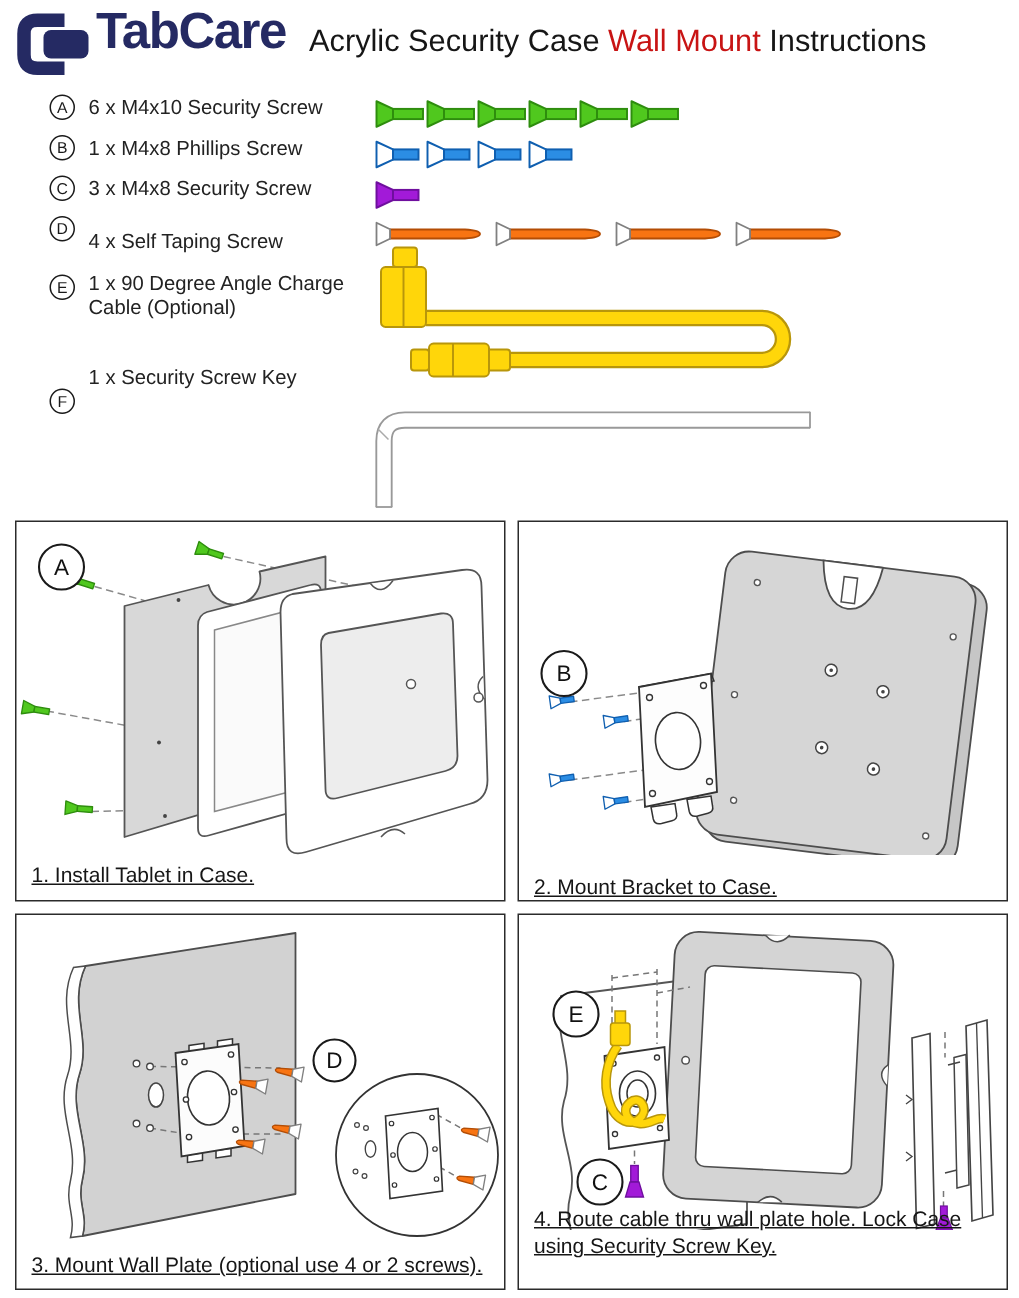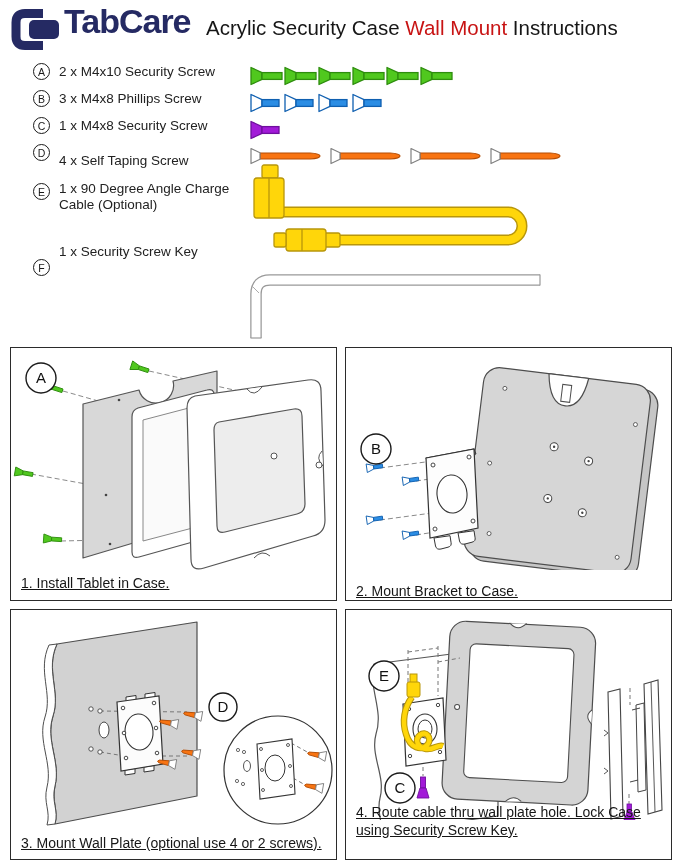--- a/index.html
+++ b/index.html
@@ -34,21 +34,21 @@
     <rect x="19" y="14" width="30" height="19" rx="5" fill="#252a63"></rect>
   </svg>
   <div class="logo-text">TabCare</div>
   <div class="title"><span>Acrylic Security Case </span><span class="hl">Wall Mount</span><span> Instructions</span></div>
 </div>
 
 <div>
   <span class="badge" style="left:33px;top:63px">
       <span>A</span>
     </span>
-  <span class="plabel" style="left:59px;top:64px">2 x M4x10 Security Screw</span>
+  <span class="plabel" style="left:59px;top:64px">6 x M4x10 Security Screw</span>
   <div class="icons icons-a" style="left:250px;top:66px">
       <svg width="33" height="20" viewBox="0 0 33 20">
         <path d="M1,1.5 L12,6.6 L12,13.4 L1,18.5 Z" fill="#50c81e" stroke="#2e8d0e" stroke-width="1.3" stroke-linejoin="round"></path>
         <rect x="12" y="6.6" width="20" height="6.8" fill="#50c81e" stroke="#2e8d0e" stroke-width="1.3"></rect>
       </svg>
       <svg width="33" height="20" viewBox="0 0 33 20">
         <path d="M1,1.5 L12,6.6 L12,13.4 L1,18.5 Z" fill="#50c81e" stroke="#2e8d0e" stroke-width="1.3" stroke-linejoin="round"></path>
         <rect x="12" y="6.6" width="20" height="6.8" fill="#50c81e" stroke="#2e8d0e" stroke-width="1.3"></rect>
       </svg>
       <svg width="33" height="20" viewBox="0 0 33 20">
@@ -65,21 +65,21 @@
       </svg>
       <svg width="33" height="20" viewBox="0 0 33 20">
         <path d="M1,1.5 L12,6.6 L12,13.4 L1,18.5 Z" fill="#50c81e" stroke="#2e8d0e" stroke-width="1.3" stroke-linejoin="round"></path>
         <rect x="12" y="6.6" width="20" height="6.8" fill="#50c81e" stroke="#2e8d0e" stroke-width="1.3"></rect>
       </svg>
     </div>
 
   <span class="badge" style="left:33px;top:90px">
       <span>B</span>
     </span>
-  <span class="plabel" style="left:59px;top:91px">3 x M4x8 Phillips Screw</span>
+  <span class="plabel" style="left:59px;top:91px">1 x M4x8 Phillips Screw</span>
   <div class="icons icons-b" style="left:250px;top:93px">
       <svg width="30" height="20" viewBox="0 0 30 20">
         <path d="M1,1.5 L12,6.6 L12,13.4 L1,18.5 Z" fill="#ffffff" stroke="#0f5fb0" stroke-width="1.3" stroke-linejoin="round"></path>
         <rect x="12" y="6.6" width="17" height="6.8" fill="#2b8de4" stroke="#0f5fb0" stroke-width="1.3"></rect>
       </svg>
       <svg width="30" height="20" viewBox="0 0 30 20">
         <path d="M1,1.5 L12,6.6 L12,13.4 L1,18.5 Z" fill="#ffffff" stroke="#0f5fb0" stroke-width="1.3" stroke-linejoin="round"></path>
         <rect x="12" y="6.6" width="17" height="6.8" fill="#2b8de4" stroke="#0f5fb0" stroke-width="1.3"></rect>
       </svg>
       <svg width="30" height="20" viewBox="0 0 30 20">
@@ -88,21 +88,21 @@
       </svg>
       <svg width="30" height="20" viewBox="0 0 30 20">
         <path d="M1,1.5 L12,6.6 L12,13.4 L1,18.5 Z" fill="#ffffff" stroke="#0f5fb0" stroke-width="1.3" stroke-linejoin="round"></path>
         <rect x="12" y="6.6" width="17" height="6.8" fill="#2b8de4" stroke="#0f5fb0" stroke-width="1.3"></rect>
       </svg>
     </div>
 
   <span class="badge" style="left:33px;top:117px">
       <span>C</span>
     </span>
-  <span class="plabel" style="left:59px;top:118px">1 x M4x8 Security Screw</span>
+  <span class="plabel" style="left:59px;top:118px">3 x M4x8 Security Screw</span>
   <div class="icons" style="left:250px;top:120px">
       <svg width="30" height="20" viewBox="0 0 30 20">
         <path d="M1,1.5 L12,6.6 L12,13.4 L1,18.5 Z" fill="#a21ad8" stroke="#6f0f9e" stroke-width="1.3" stroke-linejoin="round"></path>
         <rect x="12" y="6.6" width="17" height="6.8" fill="#a21ad8" stroke="#6f0f9e" stroke-width="1.3"></rect>
       </svg>
     </div>
 
   <span class="badge" style="left:33px;top:144px">
       <span>D</span>
     </span>

